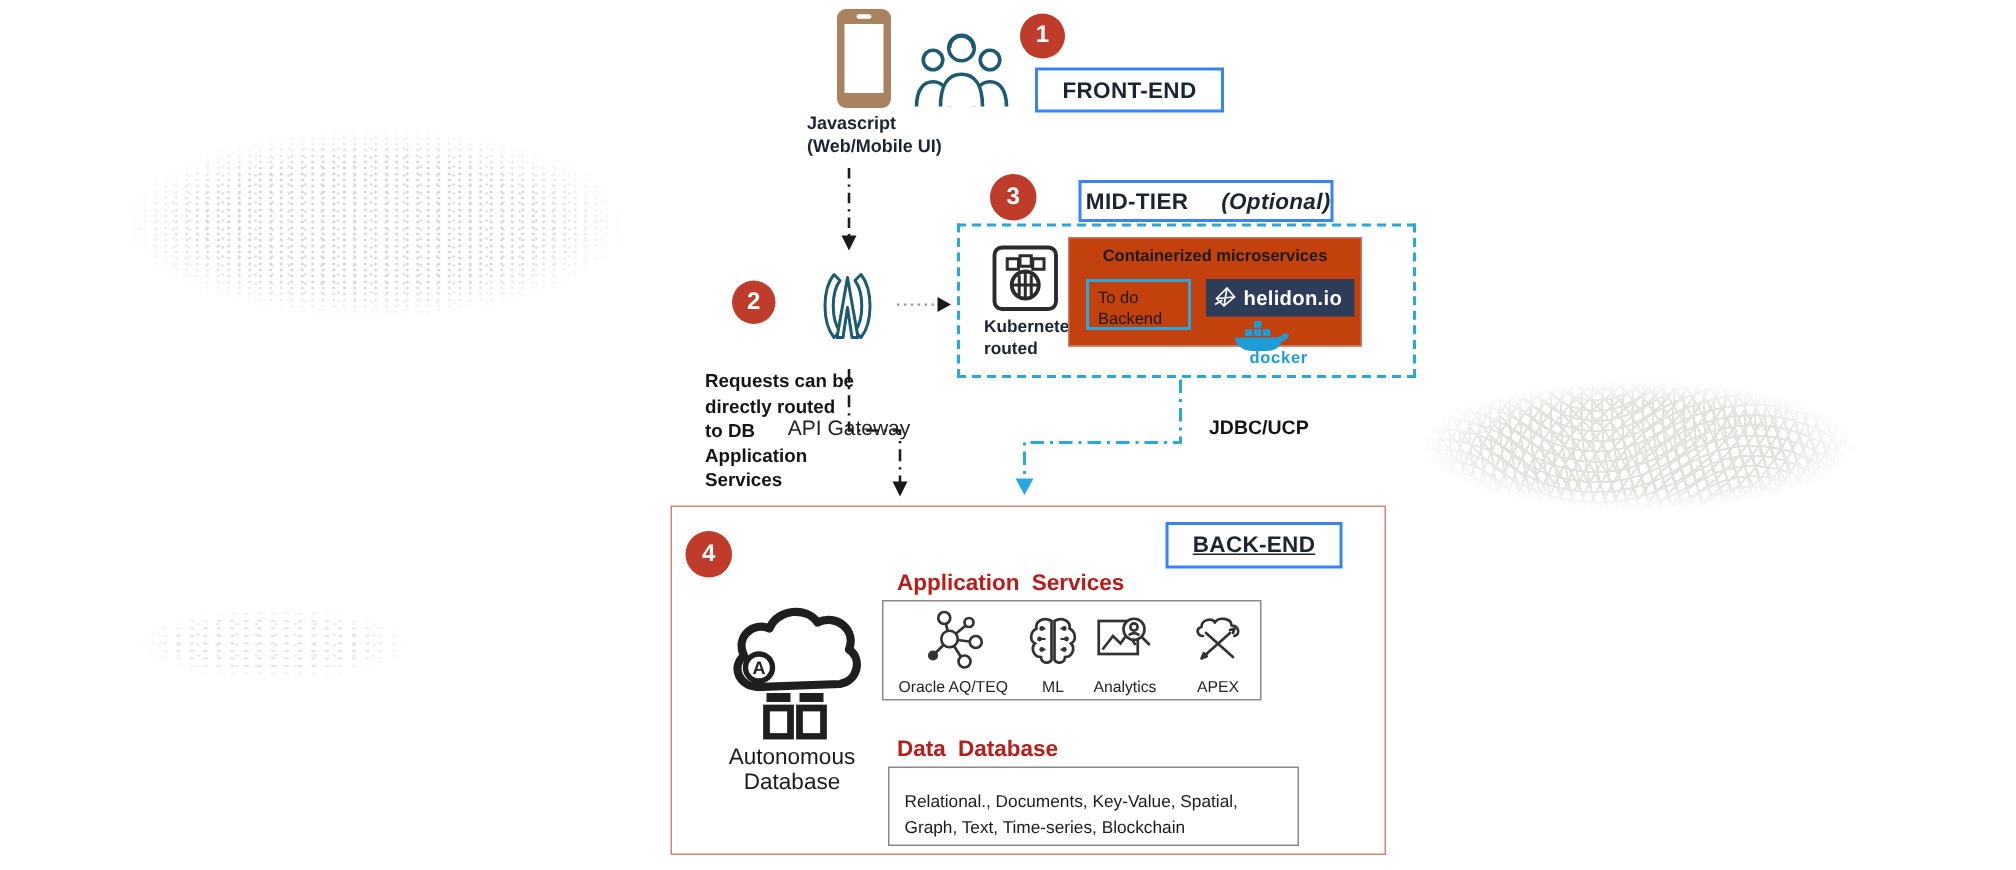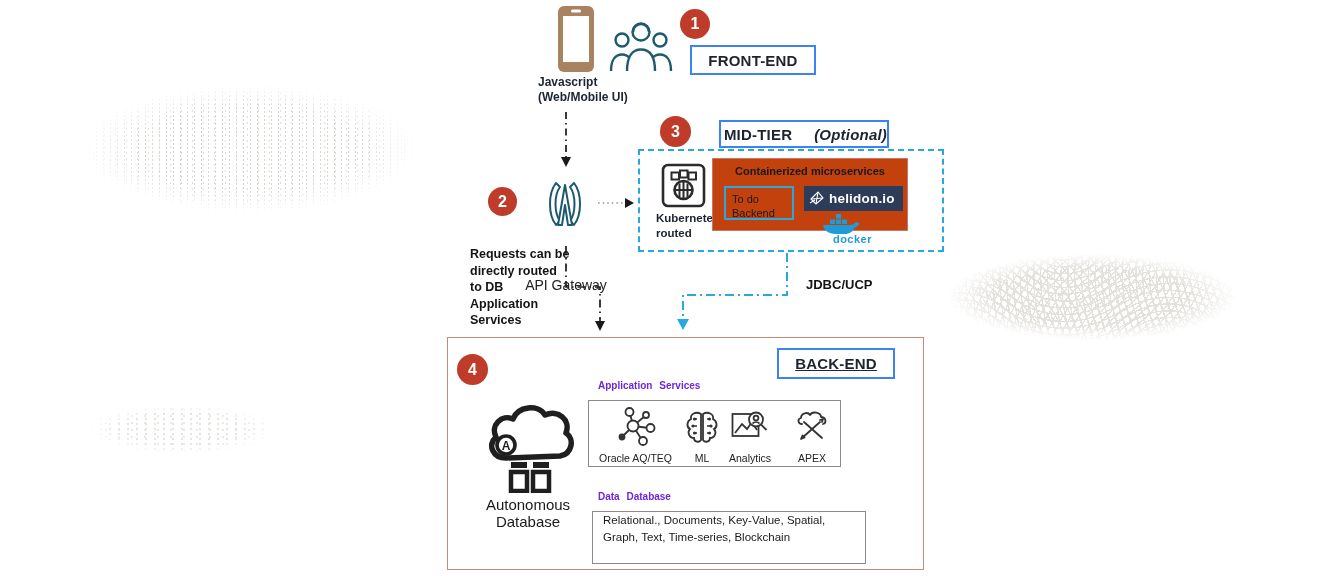--- a/index.html
+++ b/index.html
@@ -36,21 +36,21 @@
   .badge{width:30px;height:30px;border-radius:50%;background:#bf3b2a;color:#fff;
          font-weight:700;font-size:16px;display:flex;align-items:center;justify-content:center;z-index:4;}
   .cyanbox{border:2px solid #3b82f6;background:#fff;display:flex;align-items:center;justify-content:center;
            font-size:15px;font-weight:600;color:#1b2430;letter-spacing:.2px;z-index:3;box-sizing:border-box;}
   .lbl{line-height:1.25;font-weight:bold;}
   .center{text-align:center;}
   .svgicon{display:block;}
   .cell{position:absolute;top:5px;height:58px;display:flex;flex-direction:column;
         align-items:center;justify-content:space-between;}
   .cell .clabel{font-size:10.5px;color:#222;white-space:nowrap;}
-  .bluehead{font-size:10px;font-weight:700;color:#6d28d9;word-spacing:4px;}
+  .bluehead{font-size:15px;font-weight:700;color:#b91c1c;word-spacing:4px;}
   .z2{z-index:2;} .z3{z-index:3;}
 </style>
 </head>
 <body>
 
 <div class="canvas">
 
   <div class="abs stipple" style="left:30px;top:58px;width:440px;height:182px;"></div>
   <div class="abs fingerprint" style="left:918px;top:242px;width:348px;height:110px;"></div>
   <div class="abs speckle" style="left:52px;top:392px;width:260px;height:74px;"></div>
@@ -259,17 +259,17 @@
           <path d="M30,14.5 L35.5,20"></path>
         </g>
       </svg>
       <span class="clabel">Analytics</span>
     </div>
   </div>
 
   <div class="abs bluehead z3" style="left:598px;top:491px;">
     <span>Data Database</span>
   </div>
-  <div class="abs z3" style="left:592px;top:511px;width:274px;height:53px;border:1px solid #8a8a8a;background:#fff;box-sizing:border-box;padding:0 10px;font-size:11.5px;line-height:1.5;color:#1a1a1a;">
+  <div class="abs z3" style="left:592px;top:511px;width:274px;height:53px;border:1px solid #8a8a8a;background:#fff;box-sizing:border-box;padding:15px 10px;font-size:11.5px;line-height:1.5;color:#1a1a1a;">
     <span>Relational., Documents, Key-Value, Spatial, Graph, Text, Time-series, Blockchain</span>
   </div>
 
 </div>
 
 </body></html>

